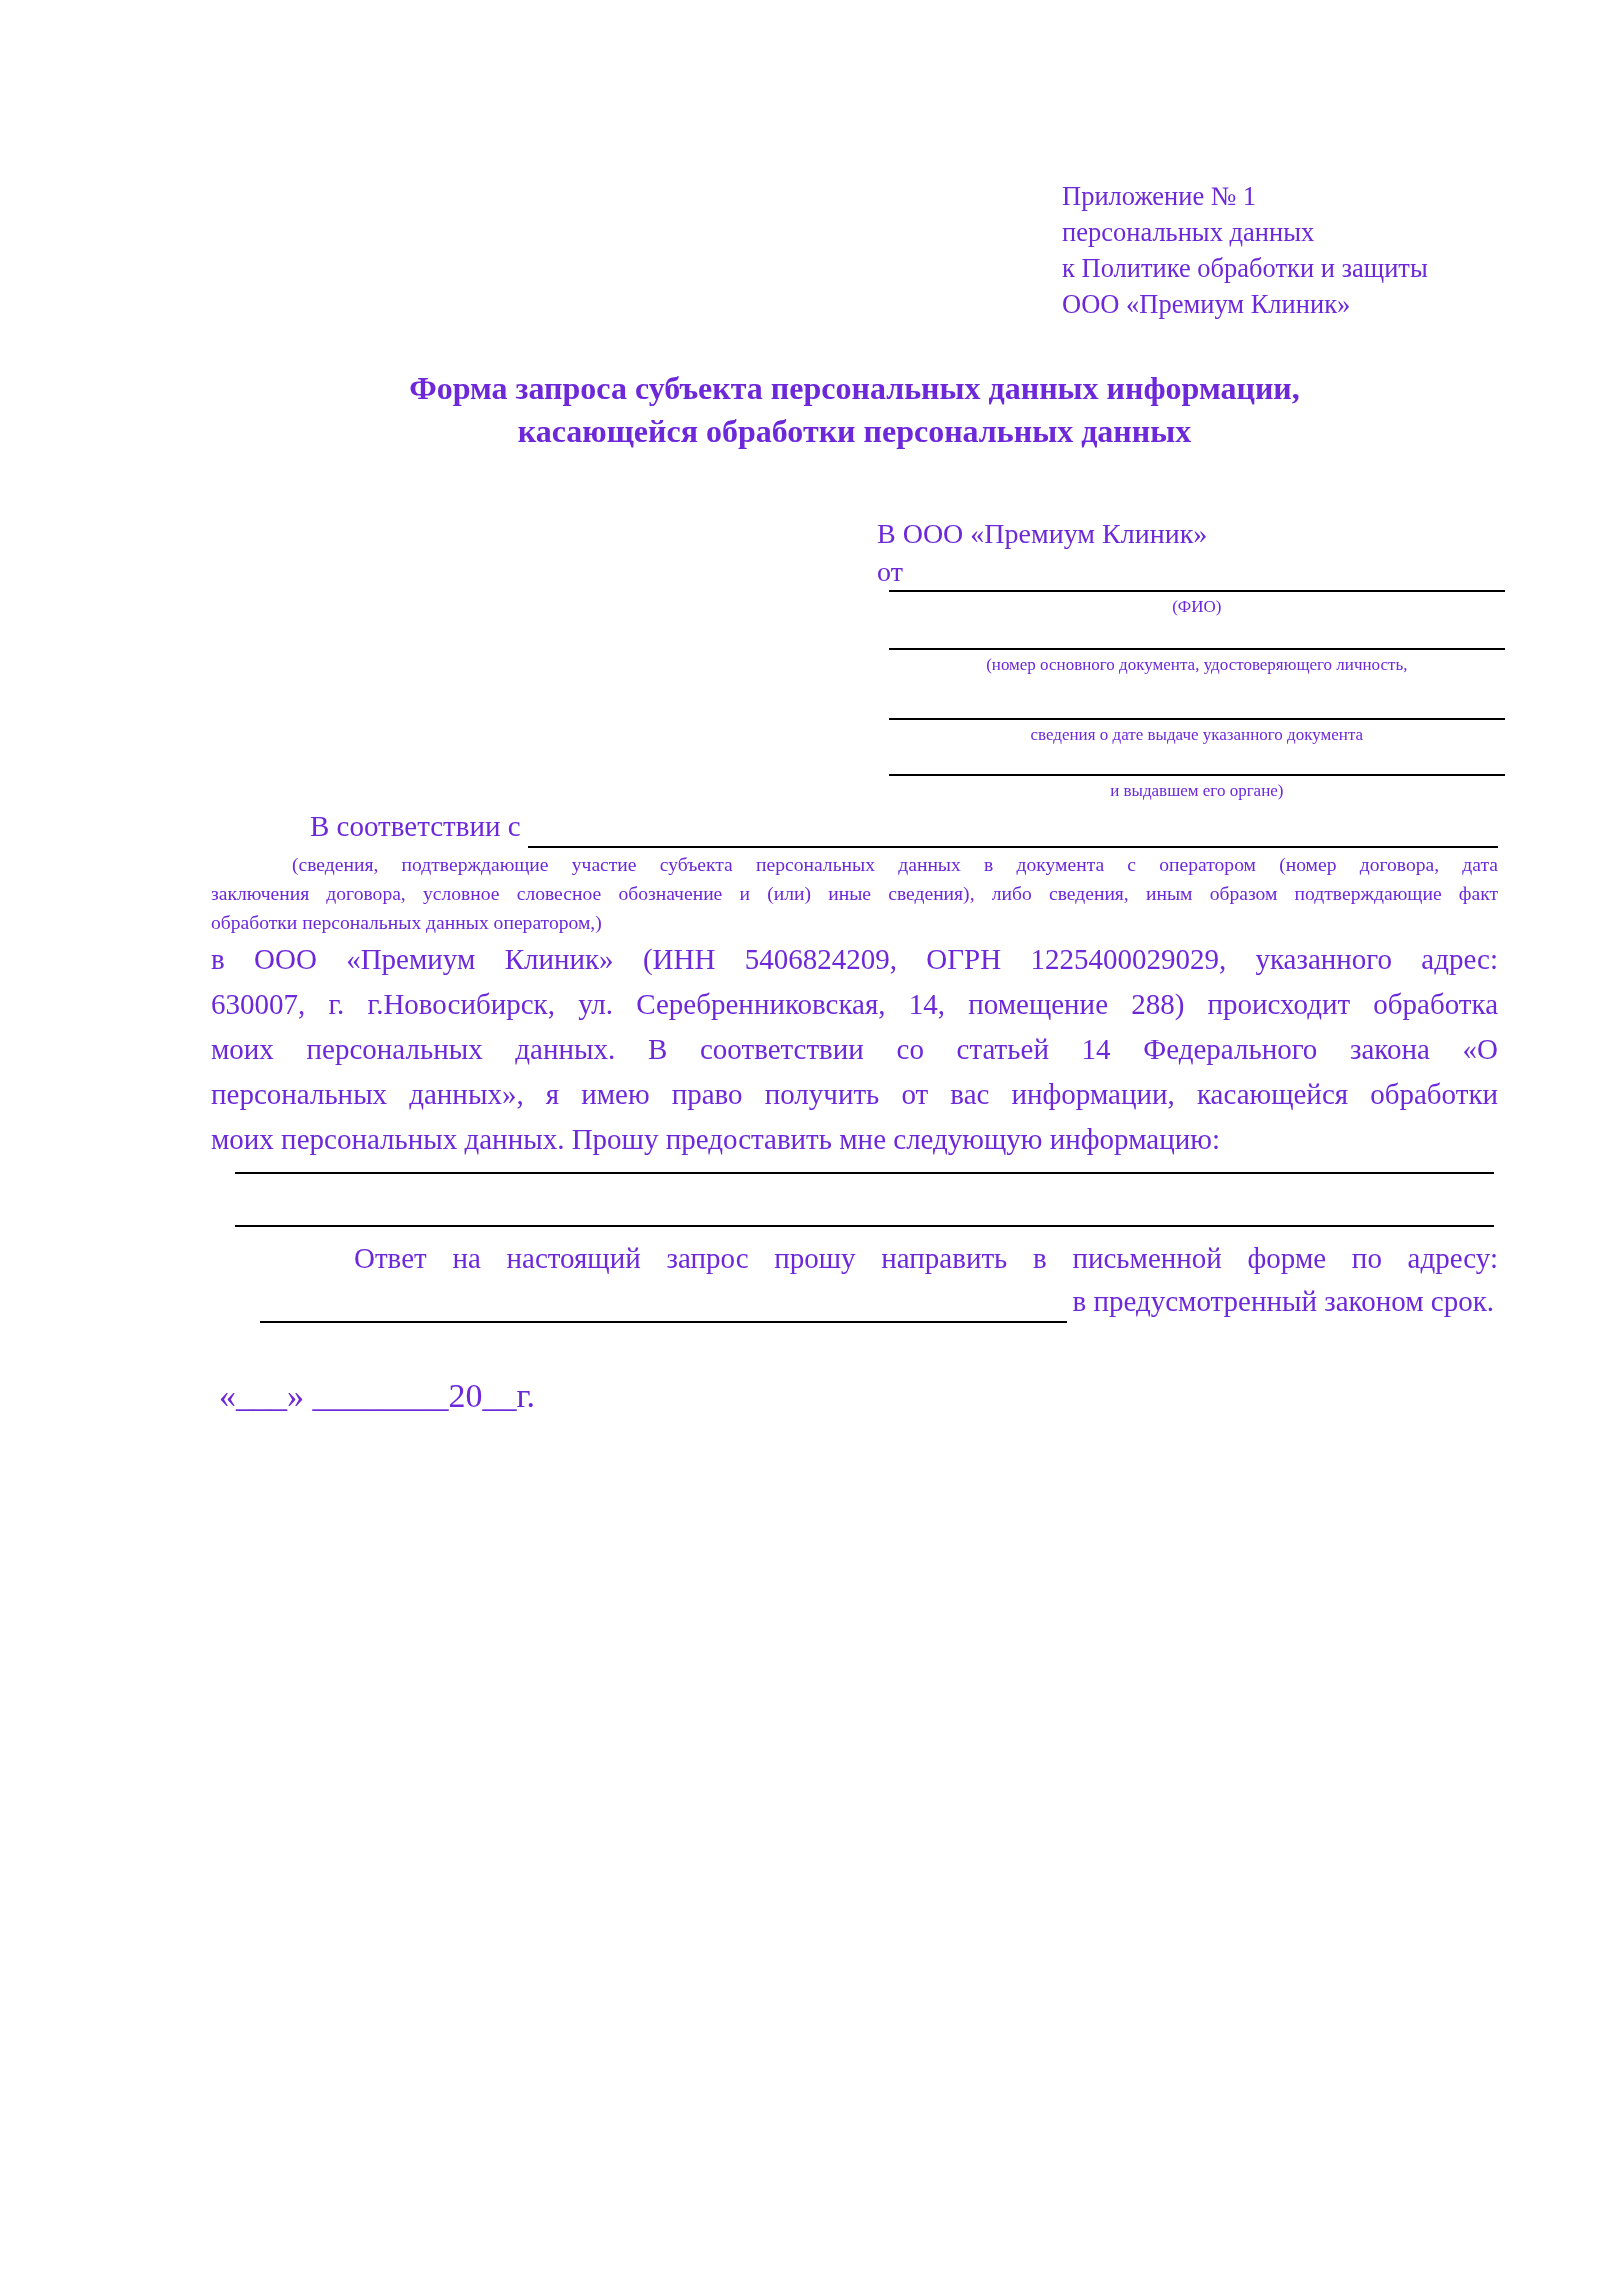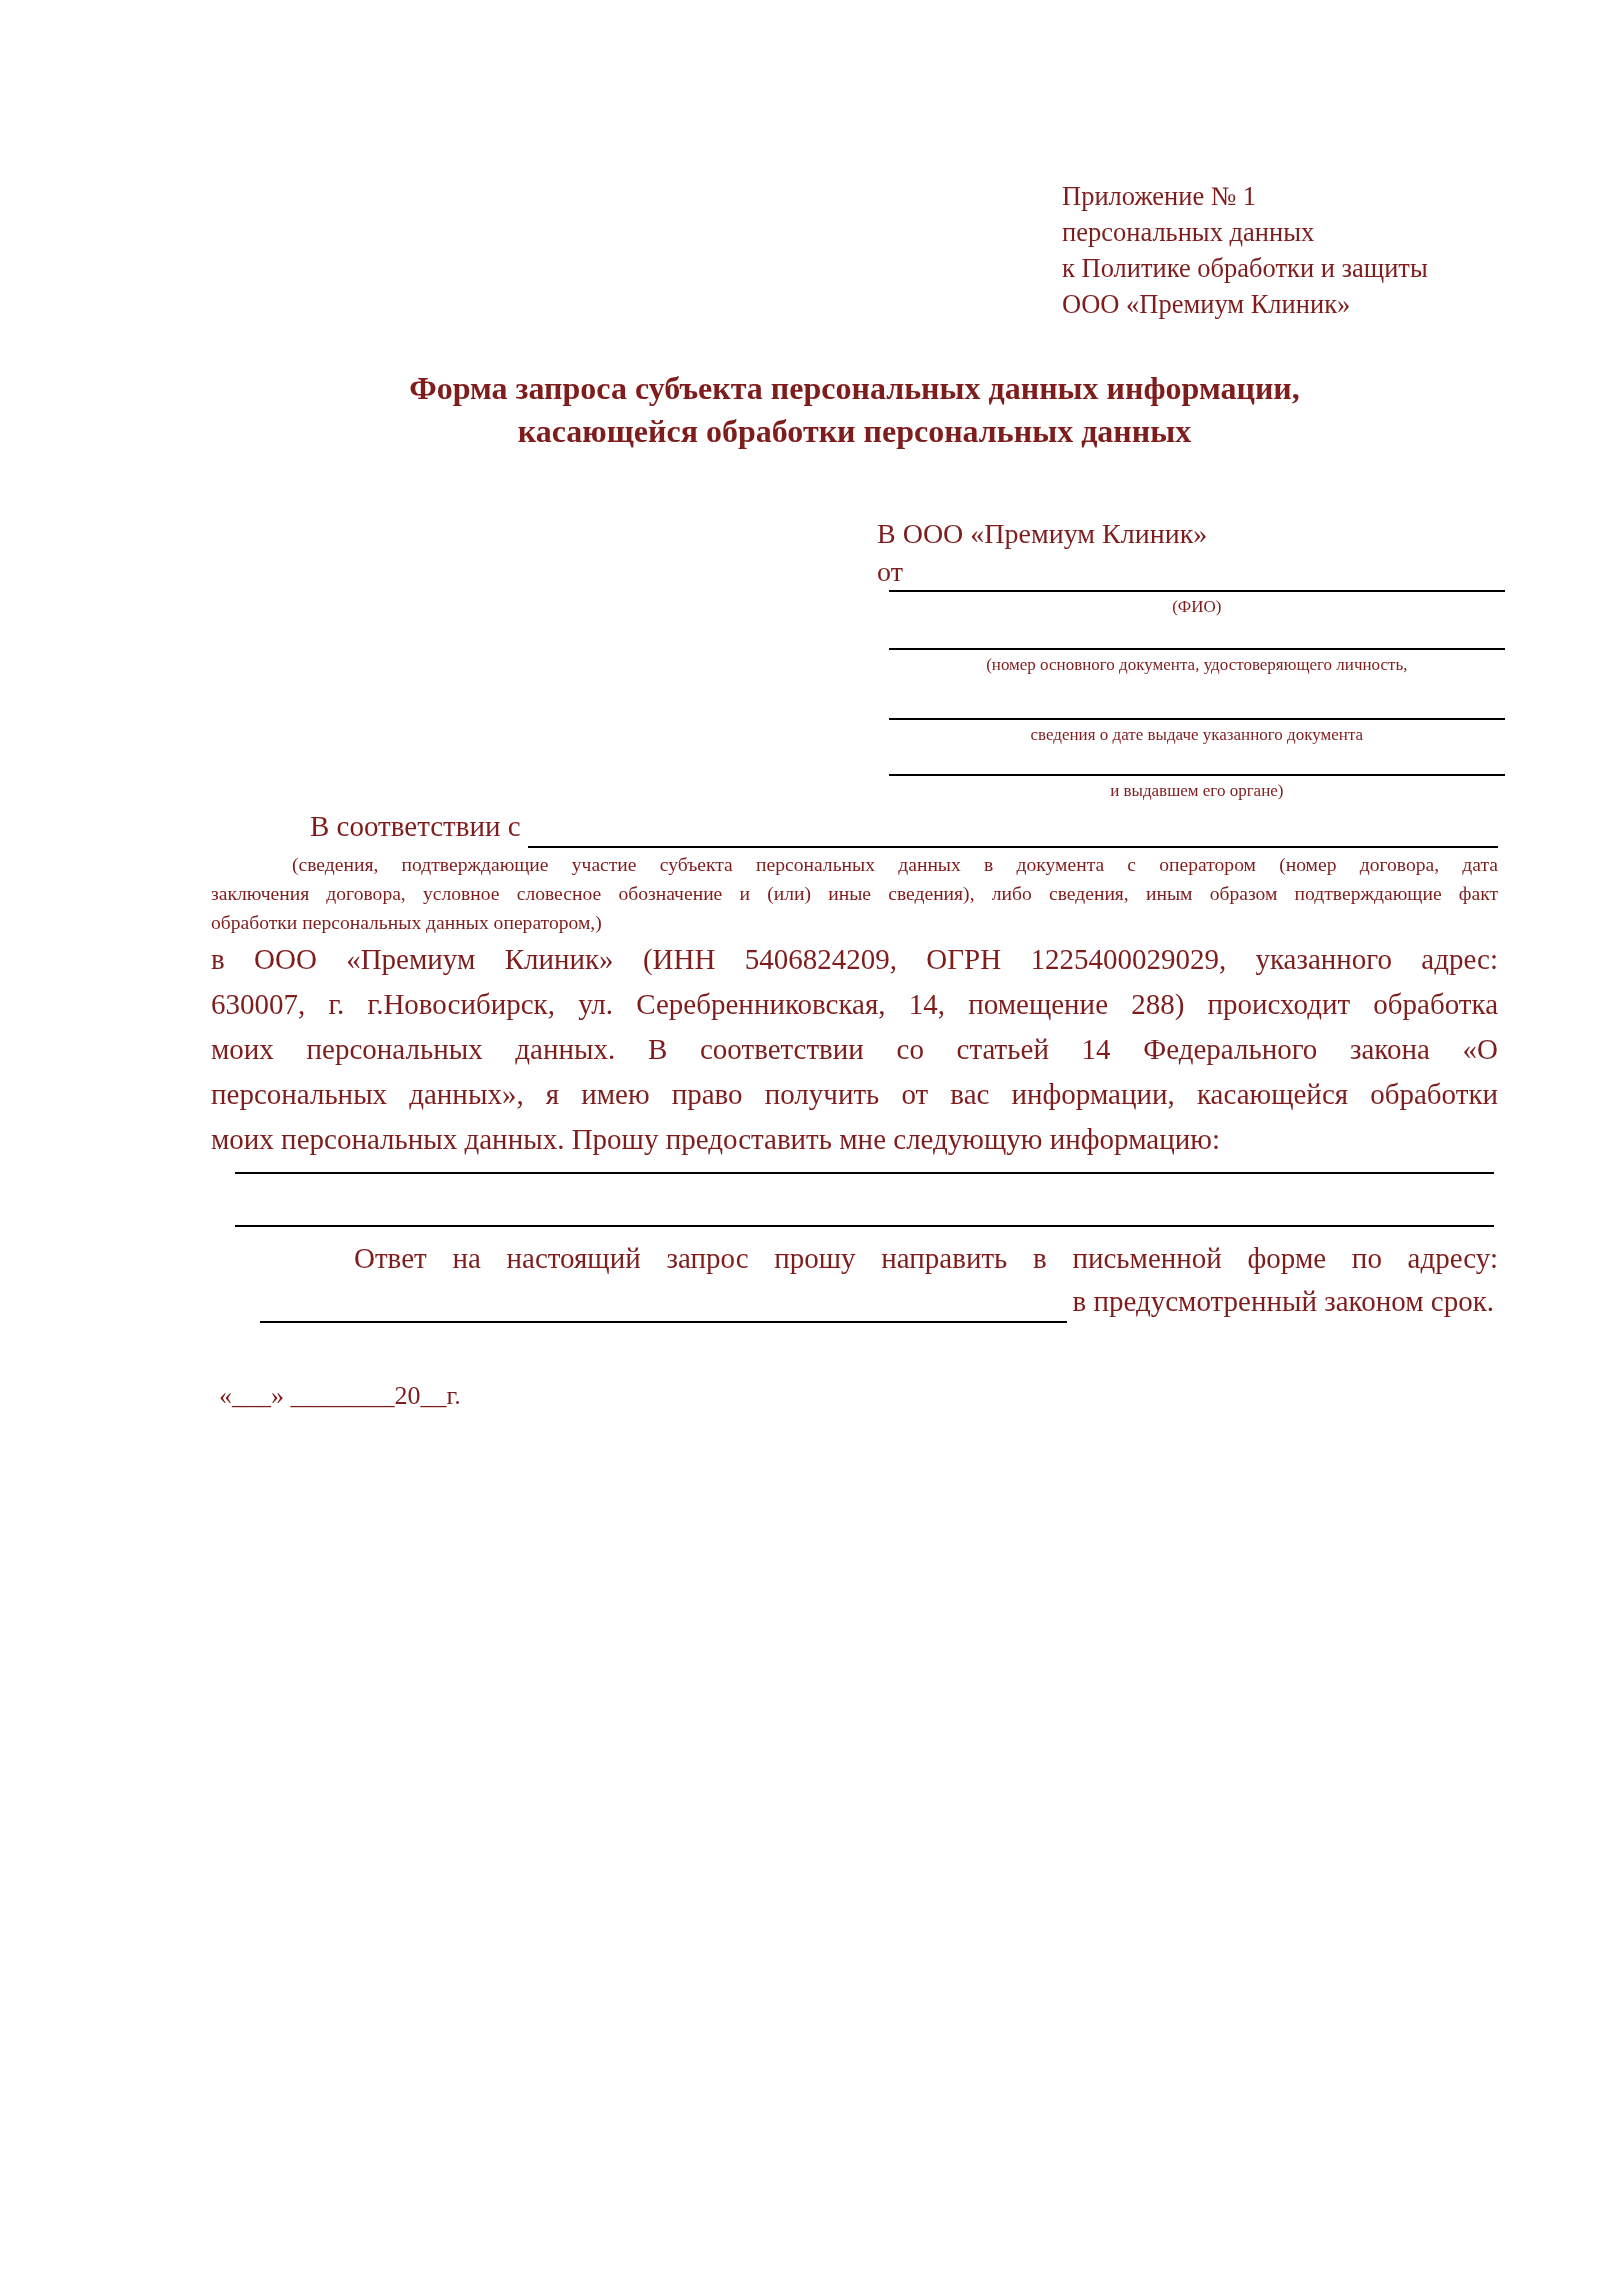--- a/index.html
+++ b/index.html
@@ -2,21 +2,21 @@
 <html lang="ru"><head>
 <meta charset="utf-8">
 <style>
   html, body { margin: 0; padding: 0; background: #e8e8e8; }
   .page {
     position: relative;
     width: 1621px;
     height: 2294px;
     margin: 0 auto;
     background: #ffffff;
-    color: #7f1d1d;
+    color: #6d28d9;
     font-family: "Liberation Serif", "DejaVu Serif", serif;
     overflow: hidden;
   }
   .appendix {
     padding-top: 178px;
     margin-left: 1062px;
     margin-right: 59px;
     font-size: 26.5px;
     line-height: 36px;
   }
@@ -109,21 +109,21 @@
     height: 43px;
     line-height: 43px;
   }
   .srok-fill { margin-left: 0; margin-right: 5.9px; }
   .srok-text { white-space: nowrap; }
   .footer-row {
     margin: 51px 161px 0 219px;
     display: flex;
     justify-content: space-between;
     align-items: flex-end;
-    font-size: 26px;
+    font-size: 34px;
     line-height: 43px;
   }
   .sig { display: flex; align-items: flex-end; }
   .sig-line {
     display: inline-block;
     width: 408px;
     height: 37px;
     border-bottom: 2px solid #000;
   }
 </style>

